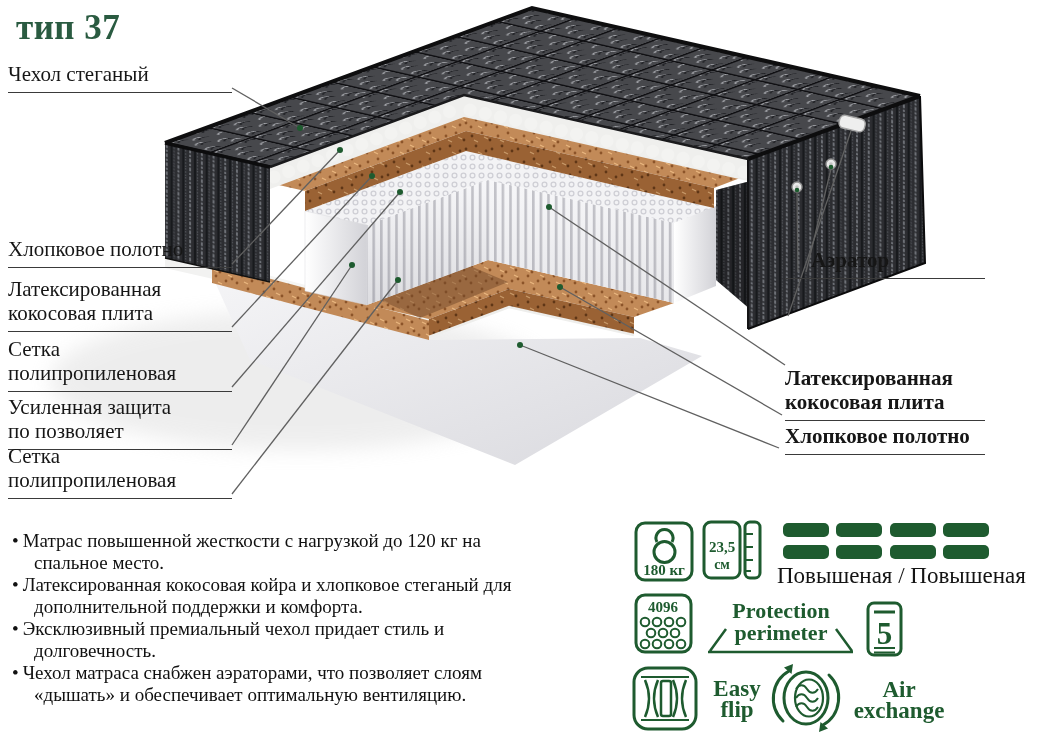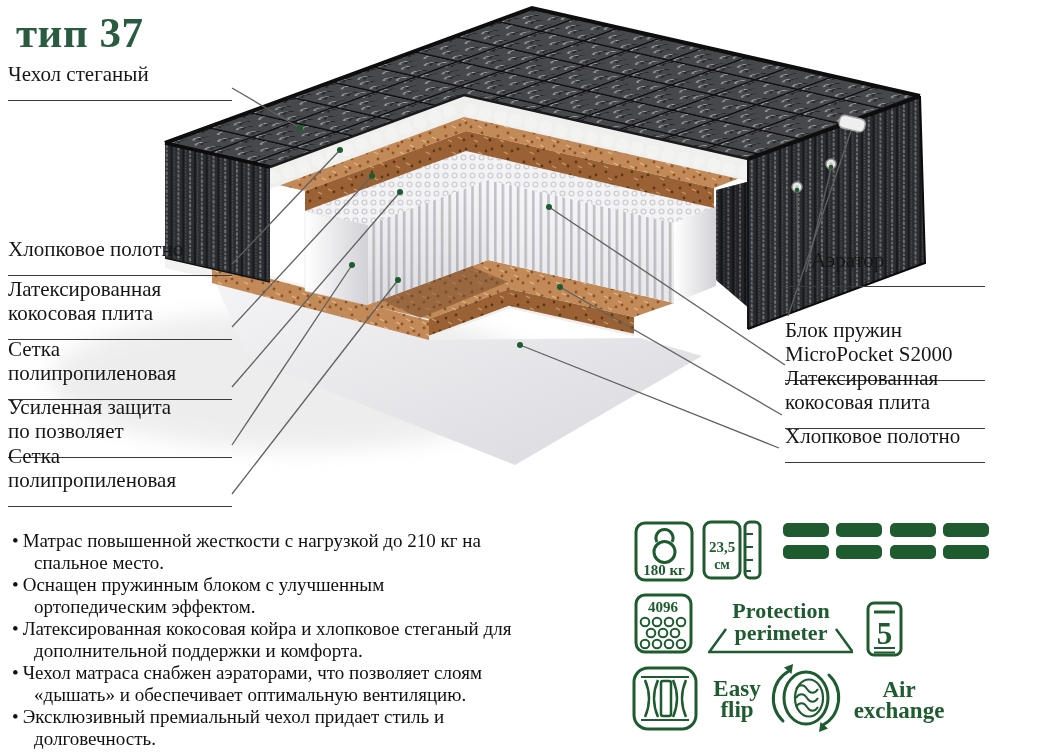--- a/index.html
+++ b/index.html
@@ -1,24 +1,24 @@
 <!DOCTYPE html>
 <html><head>
 <meta charset="utf-8">
 <style>
   html,body{margin:0;padding:0;background:#ffffff;}
   .page{position:relative;width:1039px;height:752px;background:#fff;overflow:hidden;
         font-family:"Liberation Serif","DejaVu Serif",serif;color:#1a1a1a;}
   .art{position:absolute;left:0;top:0;width:1039px;height:752px;}
-  .title{position:absolute;left:16px;top:8px;font-size:43px;font-weight:bold;color:#2a5b41;letter-spacing:.5px;}
+  .title{position:absolute;left:16px;top:8px;font-size:35px;font-weight:bold;color:#2a5b41;letter-spacing:.5px;}
   .lbl{position:absolute;font-size:21px;line-height:24px;color:#161616;
-       border-bottom:1.5px solid #3a3a3a;padding-bottom:14px;}
+       border-bottom:1.5px solid #3a3a3a;padding-bottom:6px;}
   .lbl .t{display:block;max-width:186px;}
   .lbl-left{left:8px;width:224px;}
-  .lbl-right{left:785px;width:200px;}
+  .lbl-right{left:785px;width:200px;font-weight:bold;}
   .pad26 .t{padding-left:26px;}
   .pad24 .t{padding-left:24px;}
   .bullets{position:absolute;left:6px;top:530px;width:512px;font-size:19px;line-height:22px;color:#111;}
   .bullets .b{padding-left:28px;text-indent:-22px;}
   .bullets .b::before{content:"\2022";padding-right:4px;}
   .firmness{position:absolute;left:777px;top:563px;font-size:23px;color:#141414;white-space:nowrap;}
   svg text{font-family:"Liberation Serif","DejaVu Serif",serif;}
 </style>
 </head>
 <body>
@@ -267,32 +267,29 @@
   <div class="lbl lbl-left" style="top:395px">
       <span class="t">Усиленная защита по позволяет</span>
     </div>
   <div class="lbl lbl-left" style="top:444px">
       <span class="t">Сетка полипропиленовая</span>
     </div>
 
   <div class="lbl lbl-right pad26" style="top:248px">
       <span class="t">Аэратор</span>
     </div>
-  <div class="lbl lbl-right" style="top:318px">
-      <span class="t">Блок пружин MicroPocket S2000</span>
-    </div>
   <div class="lbl lbl-right" style="top:366px">
       <span class="t">Латексированная кокосовая плита</span>
     </div>
   <div class="lbl lbl-right" style="top:424px">
       <span class="t">Хлопковое полотно</span>
     </div>
 
   <div class="bullets">
-    <div class="b">Матрас повышенной жесткости с нагрузкой до 210 кг на спальное место.</div>
-    <div class="b">Оснащен пружинным блоком с улучшенным ортопедическим эффектом.</div>
+    <div class="b">Матрас повышенной жесткости с нагрузкой до 120 кг на спальное место.</div>
     <div class="b">Латексированная кокосовая койра и хлопковое стеганый для дополнительной поддержки и комфорта.</div>
+    <div class="b">Эксклюзивный премиальный чехол придает стиль и долговечность.</div>
     <div class="b">Чехол матраса снабжен аэраторами, что позволяет слоям «дышать» и обеспечивает оптимальную вентиляцию.</div>
-    <div class="b">Эксклюзивный премиальный чехол придает стиль и долговечность.</div>
   </div>
 
+  <div class="firmness">Повышеная / Повышеная</div>
 
 </div>
 
 </body></html>

